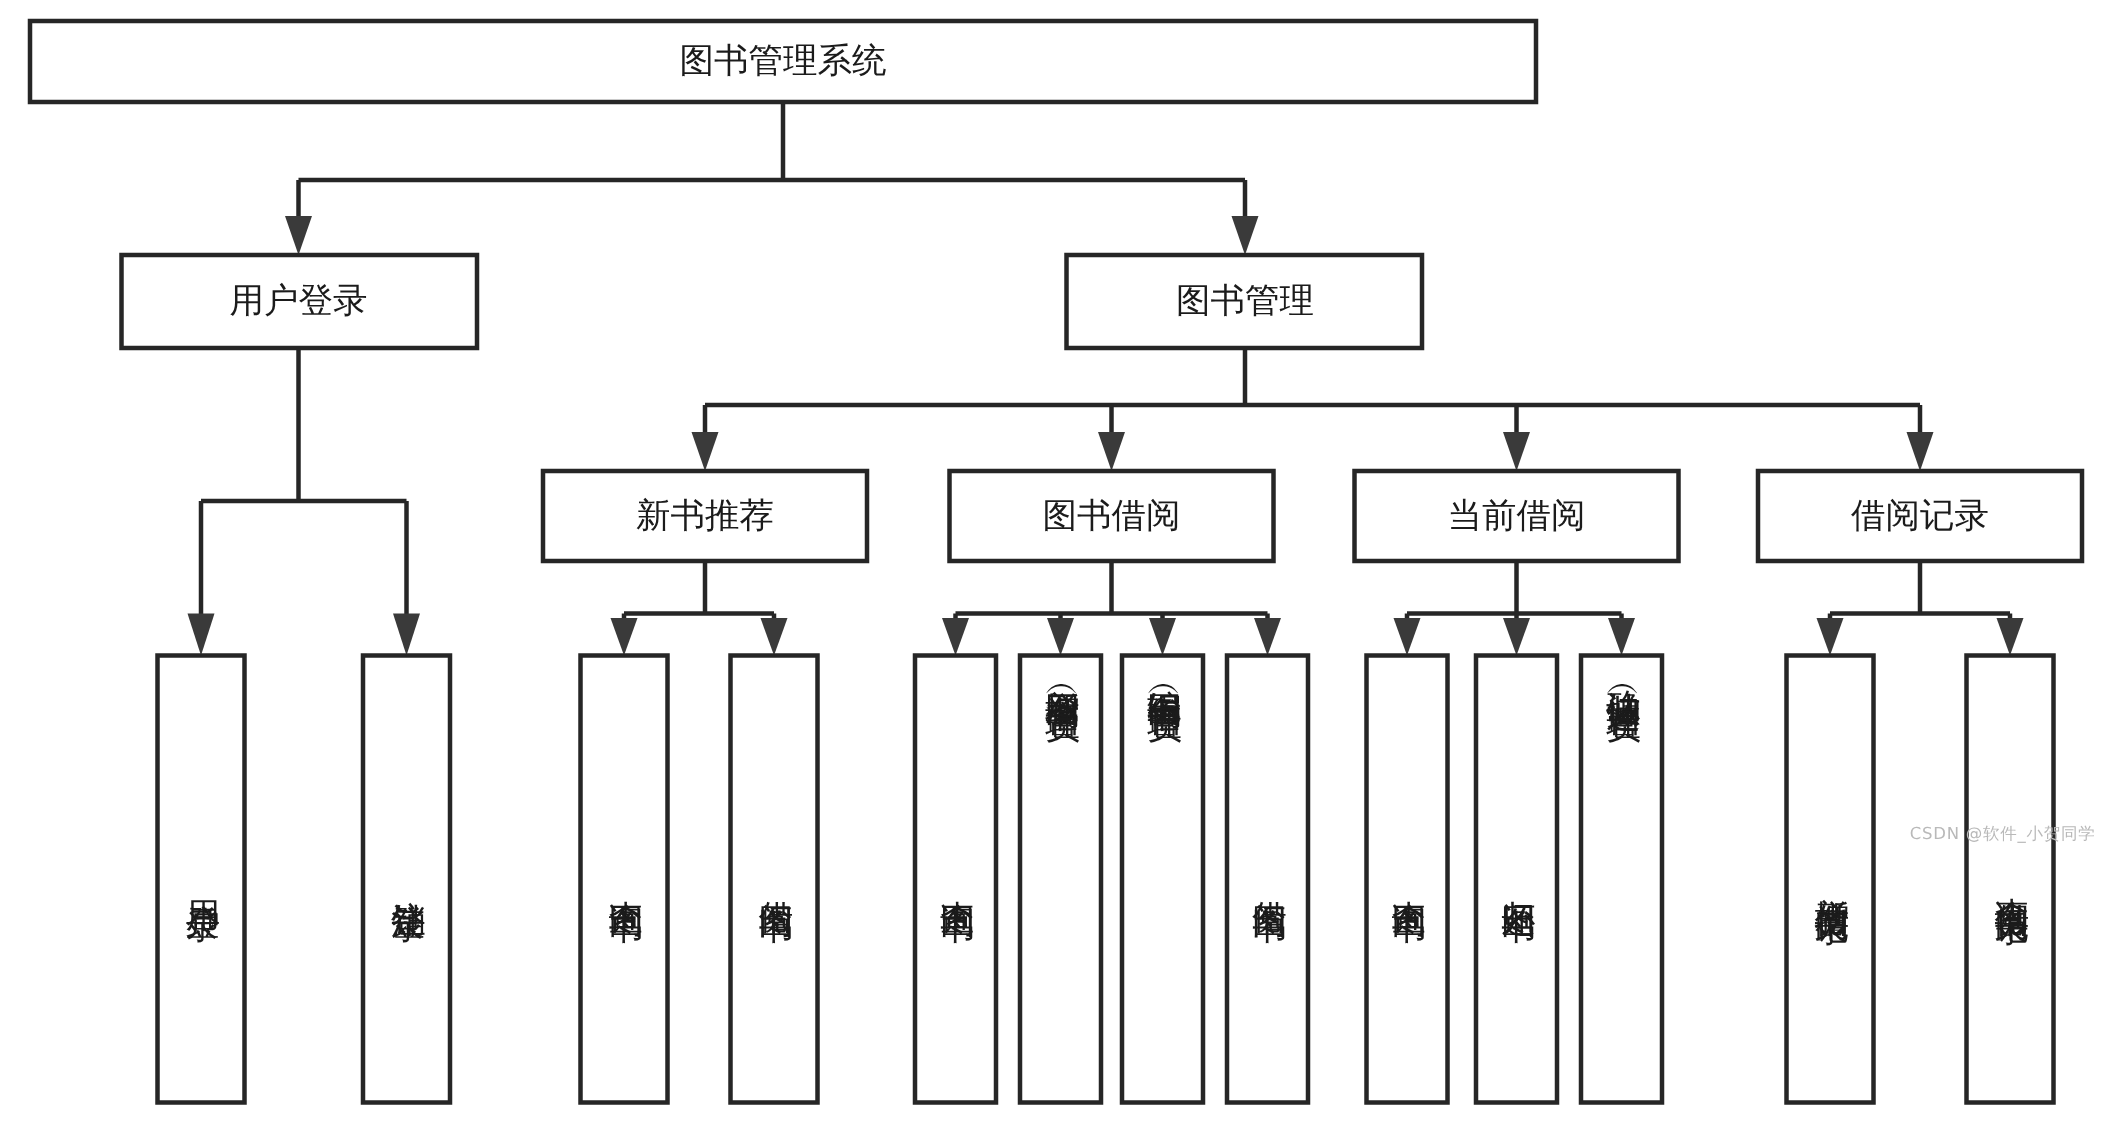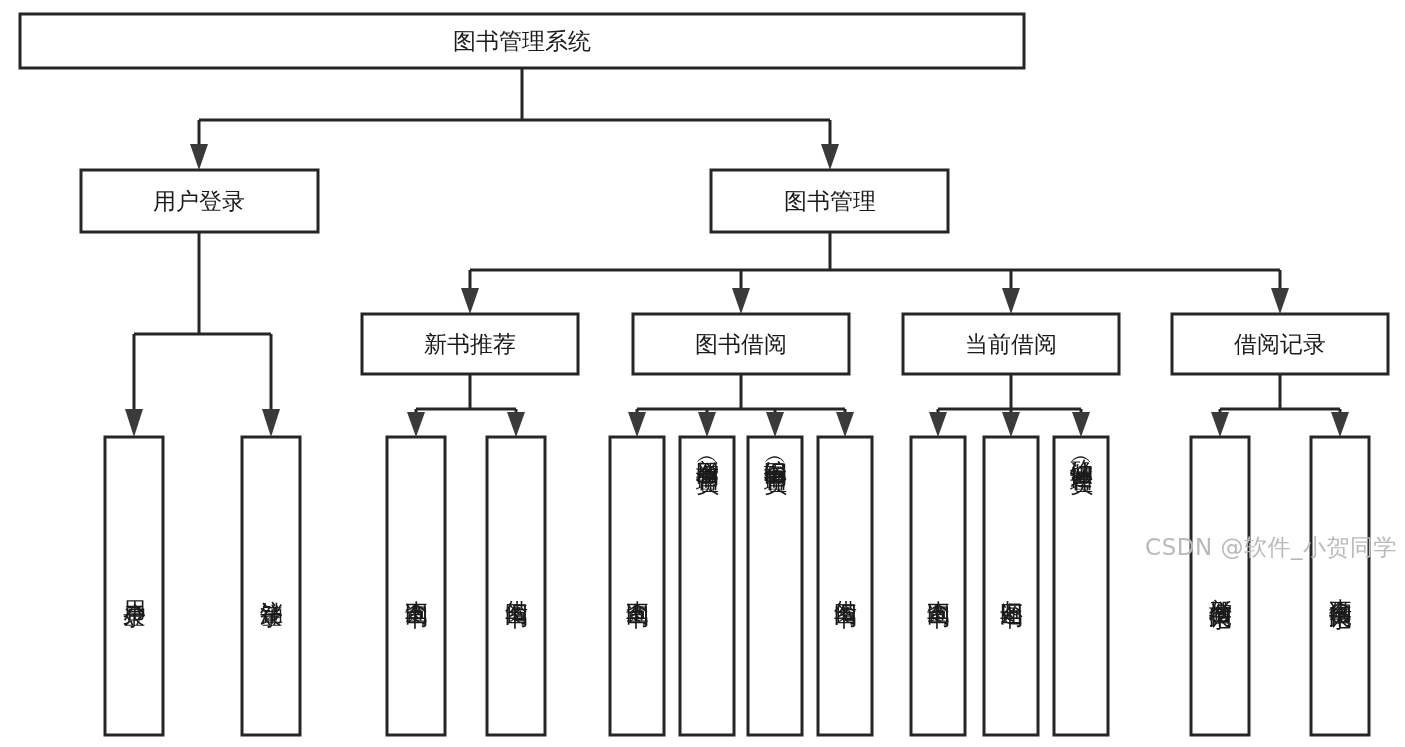--- a/index.html
+++ b/index.html
@@ -66,21 +66,21 @@
     color: #1b1b1b;
     letter-spacing: 2px;
     white-space: nowrap;
     text-align: center;
   }
   .watermark {
     position: absolute;
     right: 8px;
     bottom: 6px;
     font-family: "DejaVu Sans", "Liberation Sans", sans-serif;
-    font-size: 23px;
+    font-size: 11px;
     color: #b9b9b9;
     letter-spacing: 0.5px;
     white-space: nowrap;
     pointer-events: none;
   }
 </style>
 </head>
 <body>
 
 <div id="diagram-root">

